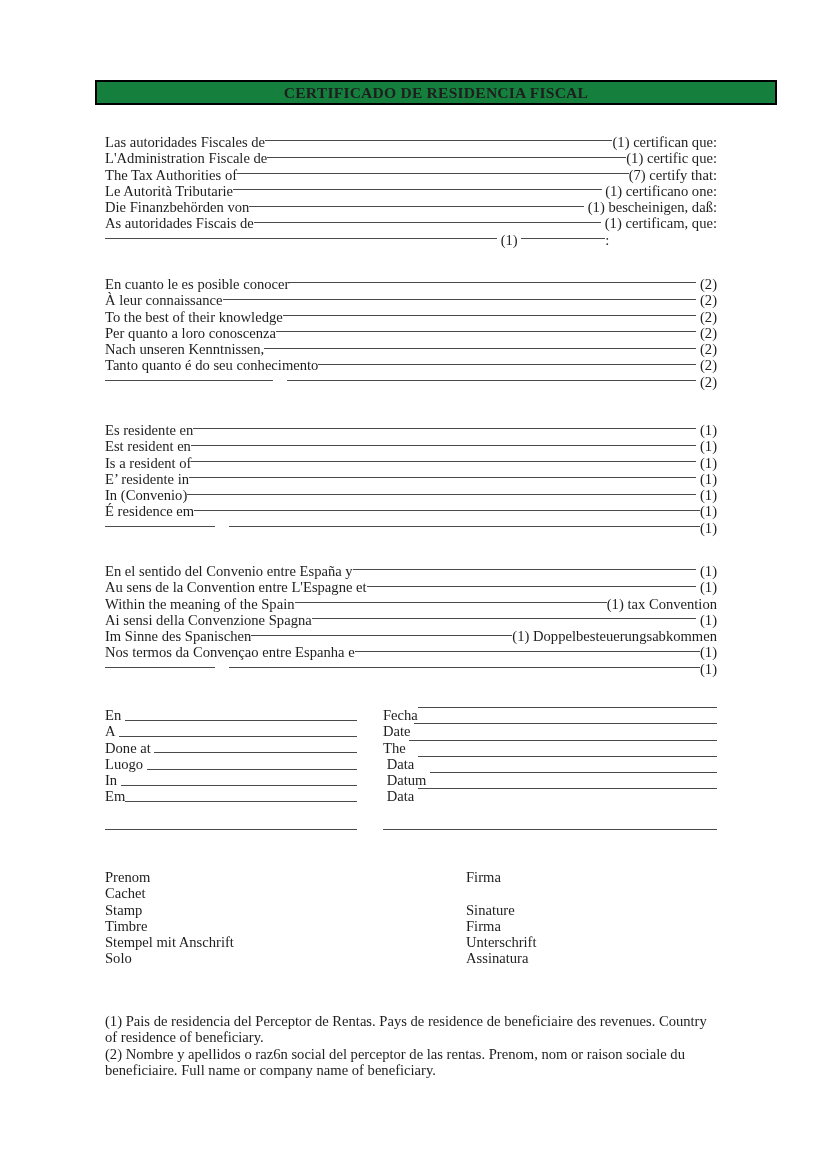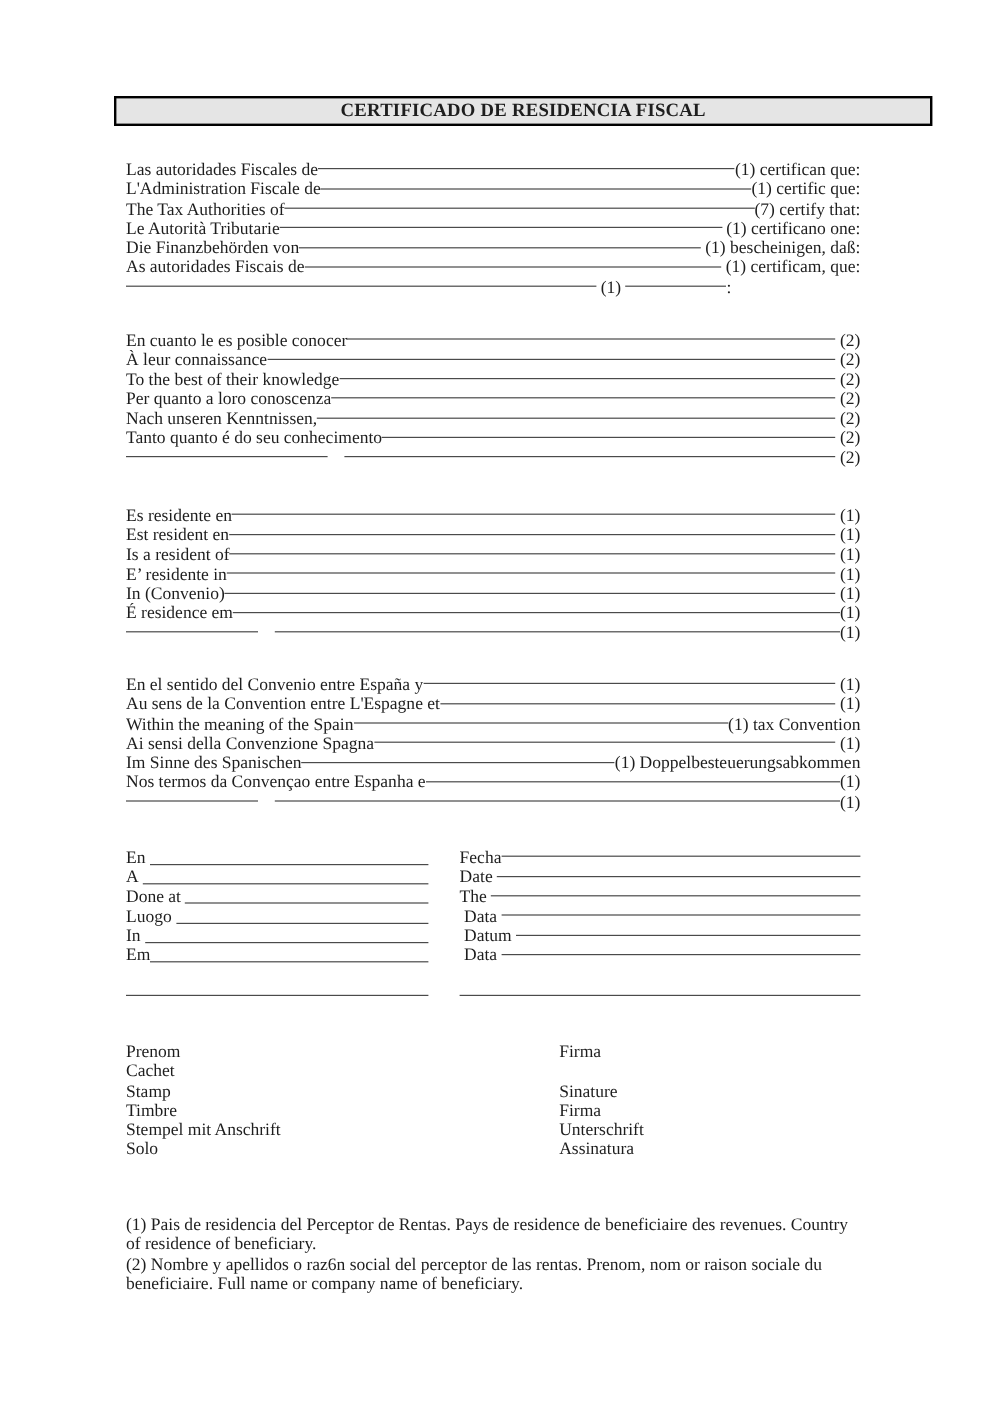--- a/index.html
+++ b/index.html
@@ -3,34 +3,34 @@
 <meta charset="utf-8">
 <style>
   html,body{margin:0;padding:0;background:#ffffff;}
   .doc{
     position:relative;width:826px;height:1169px;background:#ffffff;
     font-family:"Liberation Serif","DejaVu Serif",serif;
     font-size:14.6px;line-height:16.3px;color:#1e1e1e;overflow:hidden;
   }
   .title-box{
     position:absolute;left:95px;top:80px;width:678px;height:21px;
-    background:#e5e5e5;border:2px solid #000;
+    background:#15803d;border:2px solid #000;
     text-align:center;font-weight:bold;font-size:15.6px;line-height:21px;
     letter-spacing:.2px;
   }
   .block{position:absolute;left:105px;width:612px;}
   .line{display:flex;height:16.3px;align-items:center;}
   .txt{white-space:pre;flex:0 0 auto;}
   .fill{border-bottom:1px solid #4a4a4a;margin-bottom:2.5px;flex:0 0 auto;}
   .fill.grow{flex:1 1 auto;}
   .sp{flex:0 0 auto;}
   
   .pd-row{display:flex;height:16.3px;align-items:flex-end;}
   .pd-left{display:flex;flex:0 0 252px;align-items:flex-end;}
-  .pd-right{display:flex;flex:1 1 auto;margin-left:26px;align-items:center;}
+  .pd-right{display:flex;flex:1 1 auto;margin-left:26px;align-items:flex-start;}
   .pd-row.standalone{margin-top:11px;}
   
   .ss-row{display:flex;height:16.3px;}
   .ss-left{flex:0 0 361px;}
   .ss-right{flex:1 1 auto;}
   .footnote-line{white-space:pre;height:16.3px;}
 </style>
 </head>
 <body>
 

